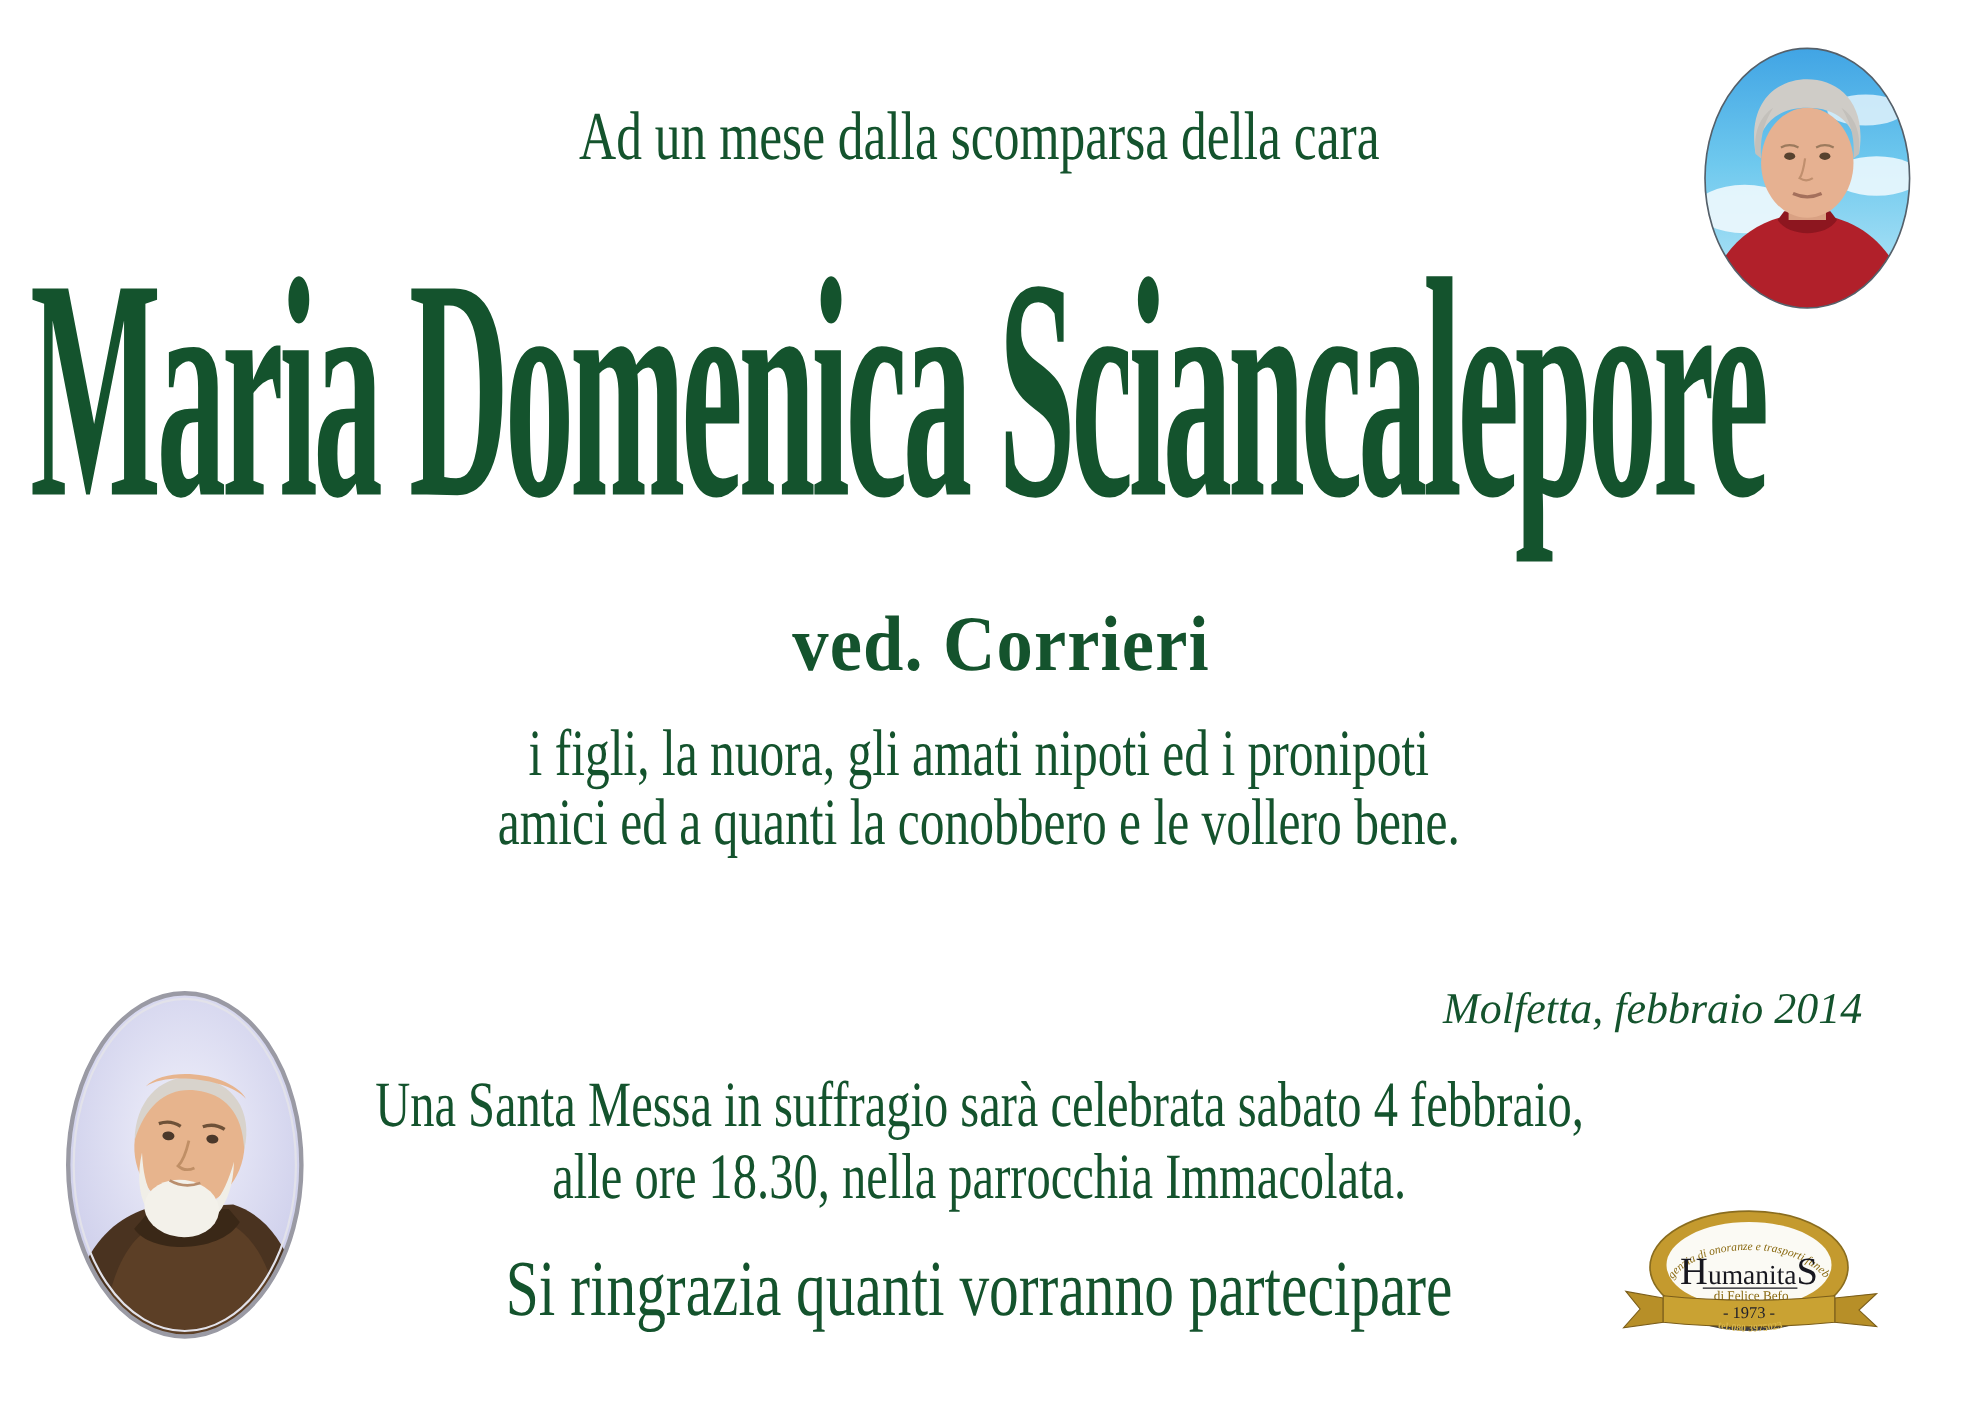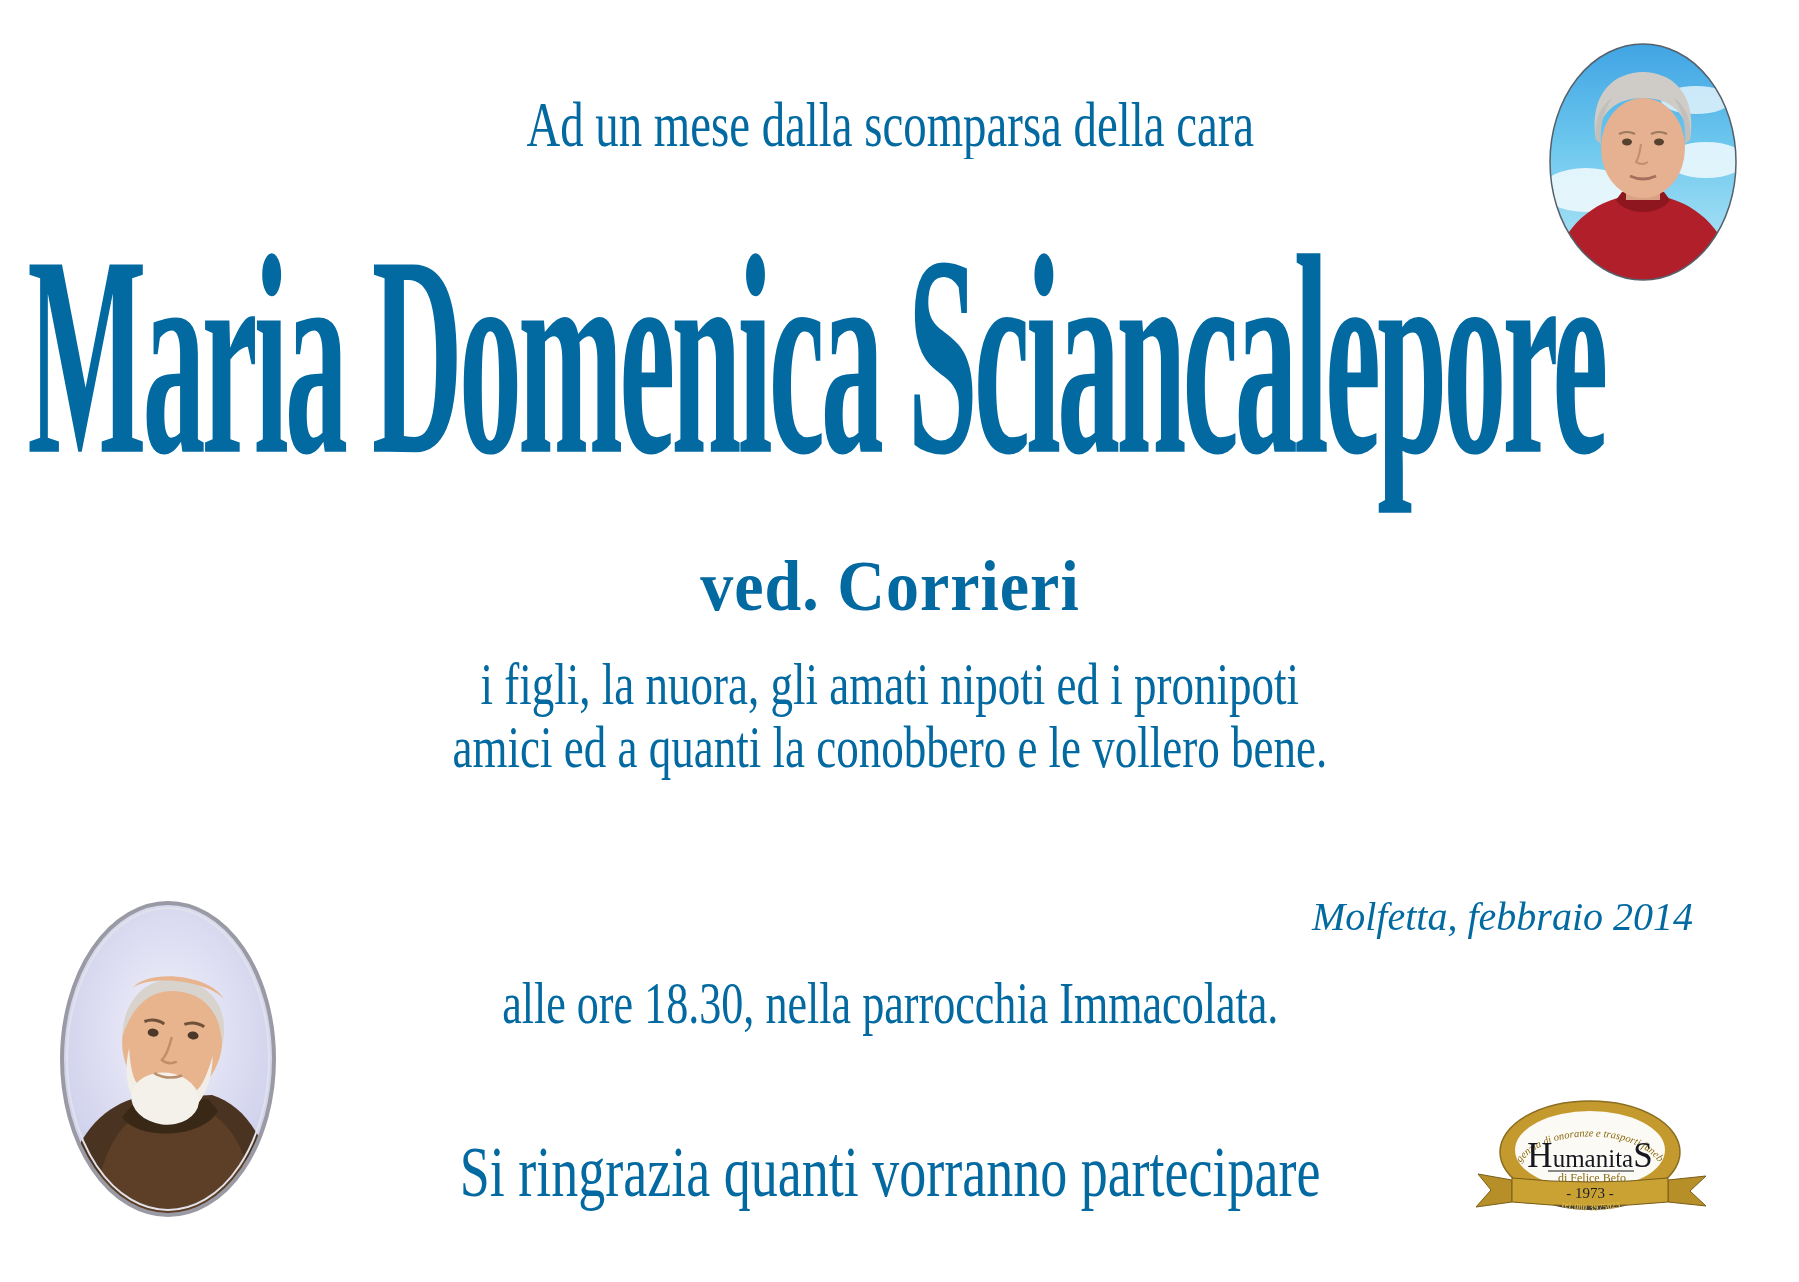--- a/index.html
+++ b/index.html
@@ -1,29 +1,29 @@
 <!DOCTYPE html>
 <html><head>
 <meta charset="utf-8">
 <style>
   html,body{margin:0;padding:0;background:#ffffff;}
   #canvas{
     position:relative;width:1799px;height:1282px;background:#ffffff;
-    overflow:hidden;font-family:"Liberation Serif",serif;color:#0369a1;
+    overflow:hidden;font-family:"Liberation Serif",serif;color:#14532d;
   }
   .abs{position:absolute;}
   .centered{left:0;width:1780px;text-align:center;}
   .cond{display:inline-block;transform:scale(0.9,1.2);transform-origin:center;white-space:nowrap;}
   .intro{top:95px;font-size:52px;}
   .title-wrap{top:208px;height:294px;left:0;width:1632px;display:flex;align-items:center;justify-content:center;}
   .title-inner{
     display:inline-block;white-space:nowrap;font-weight:bold;font-size:130px;
     letter-spacing:-4px;transform:scale(0.97,2.2);transform-origin:center;
   }
-  .widow{top:548px;font-size:66px;font-weight:bold;letter-spacing:1px;}
+  .widow{top:548px;font-size:66px;font-weight:bold;letter-spacing:1px;padding-left:20px;}
   .widow .cond{transform:scale(1.0,1.08);}
   .remembrance{top:655px;}
   .remembrance .line{height:63px;font-size:50px;text-align:center;}
   .place-date{top:893px;right:106px;font-size:40px;font-style:italic;white-space:nowrap;}
   .mass{top:975px;}
   .mass .line{height:66px;font-size:49px;text-align:center;}
   .thanks{top:1138px;font-size:60px;}
   svg text{font-family:"Liberation Serif",serif;}
 </style>
 </head>
@@ -129,20 +129,23 @@
         <path d="M119,144 Q117,162 112,168 Q119,173 127,168" stroke="#c08f66" stroke-width="2.5" fill="none"></path>
         <path d="M106,182 Q120,188 134,181" stroke="#b98e6d" stroke-width="2.5" fill="none"></path>
       </g>
     </g>
     <ellipse cx="116" cy="166" rx="106" ry="156" fill="none" stroke="#9a9aa4" stroke-width="4"></ellipse>
     <ellipse cx="116" cy="166" rx="101" ry="151" fill="none" stroke="#e2e2ea" stroke-width="2"></ellipse>
   </svg>
 
   <div class="abs centered mass">
     <div class="line">
+      <span class="cond">Una Santa Messa in suffragio sarà celebrata sabato 4 febbraio,</span>
+    </div>
+    <div class="line">
       <span class="cond">alle ore 18.30, nella parrocchia Immacolata.</span>
     </div>
   </div>
 
   <div class="abs centered thanks">
     <span class="cond">Si ringrazia quanti vorranno partecipare</span>
   </div>
 
   <svg class="abs" style="left:1468px;top:1094px;" width="256" height="132" viewBox="0 0 256 132">
     <defs>

